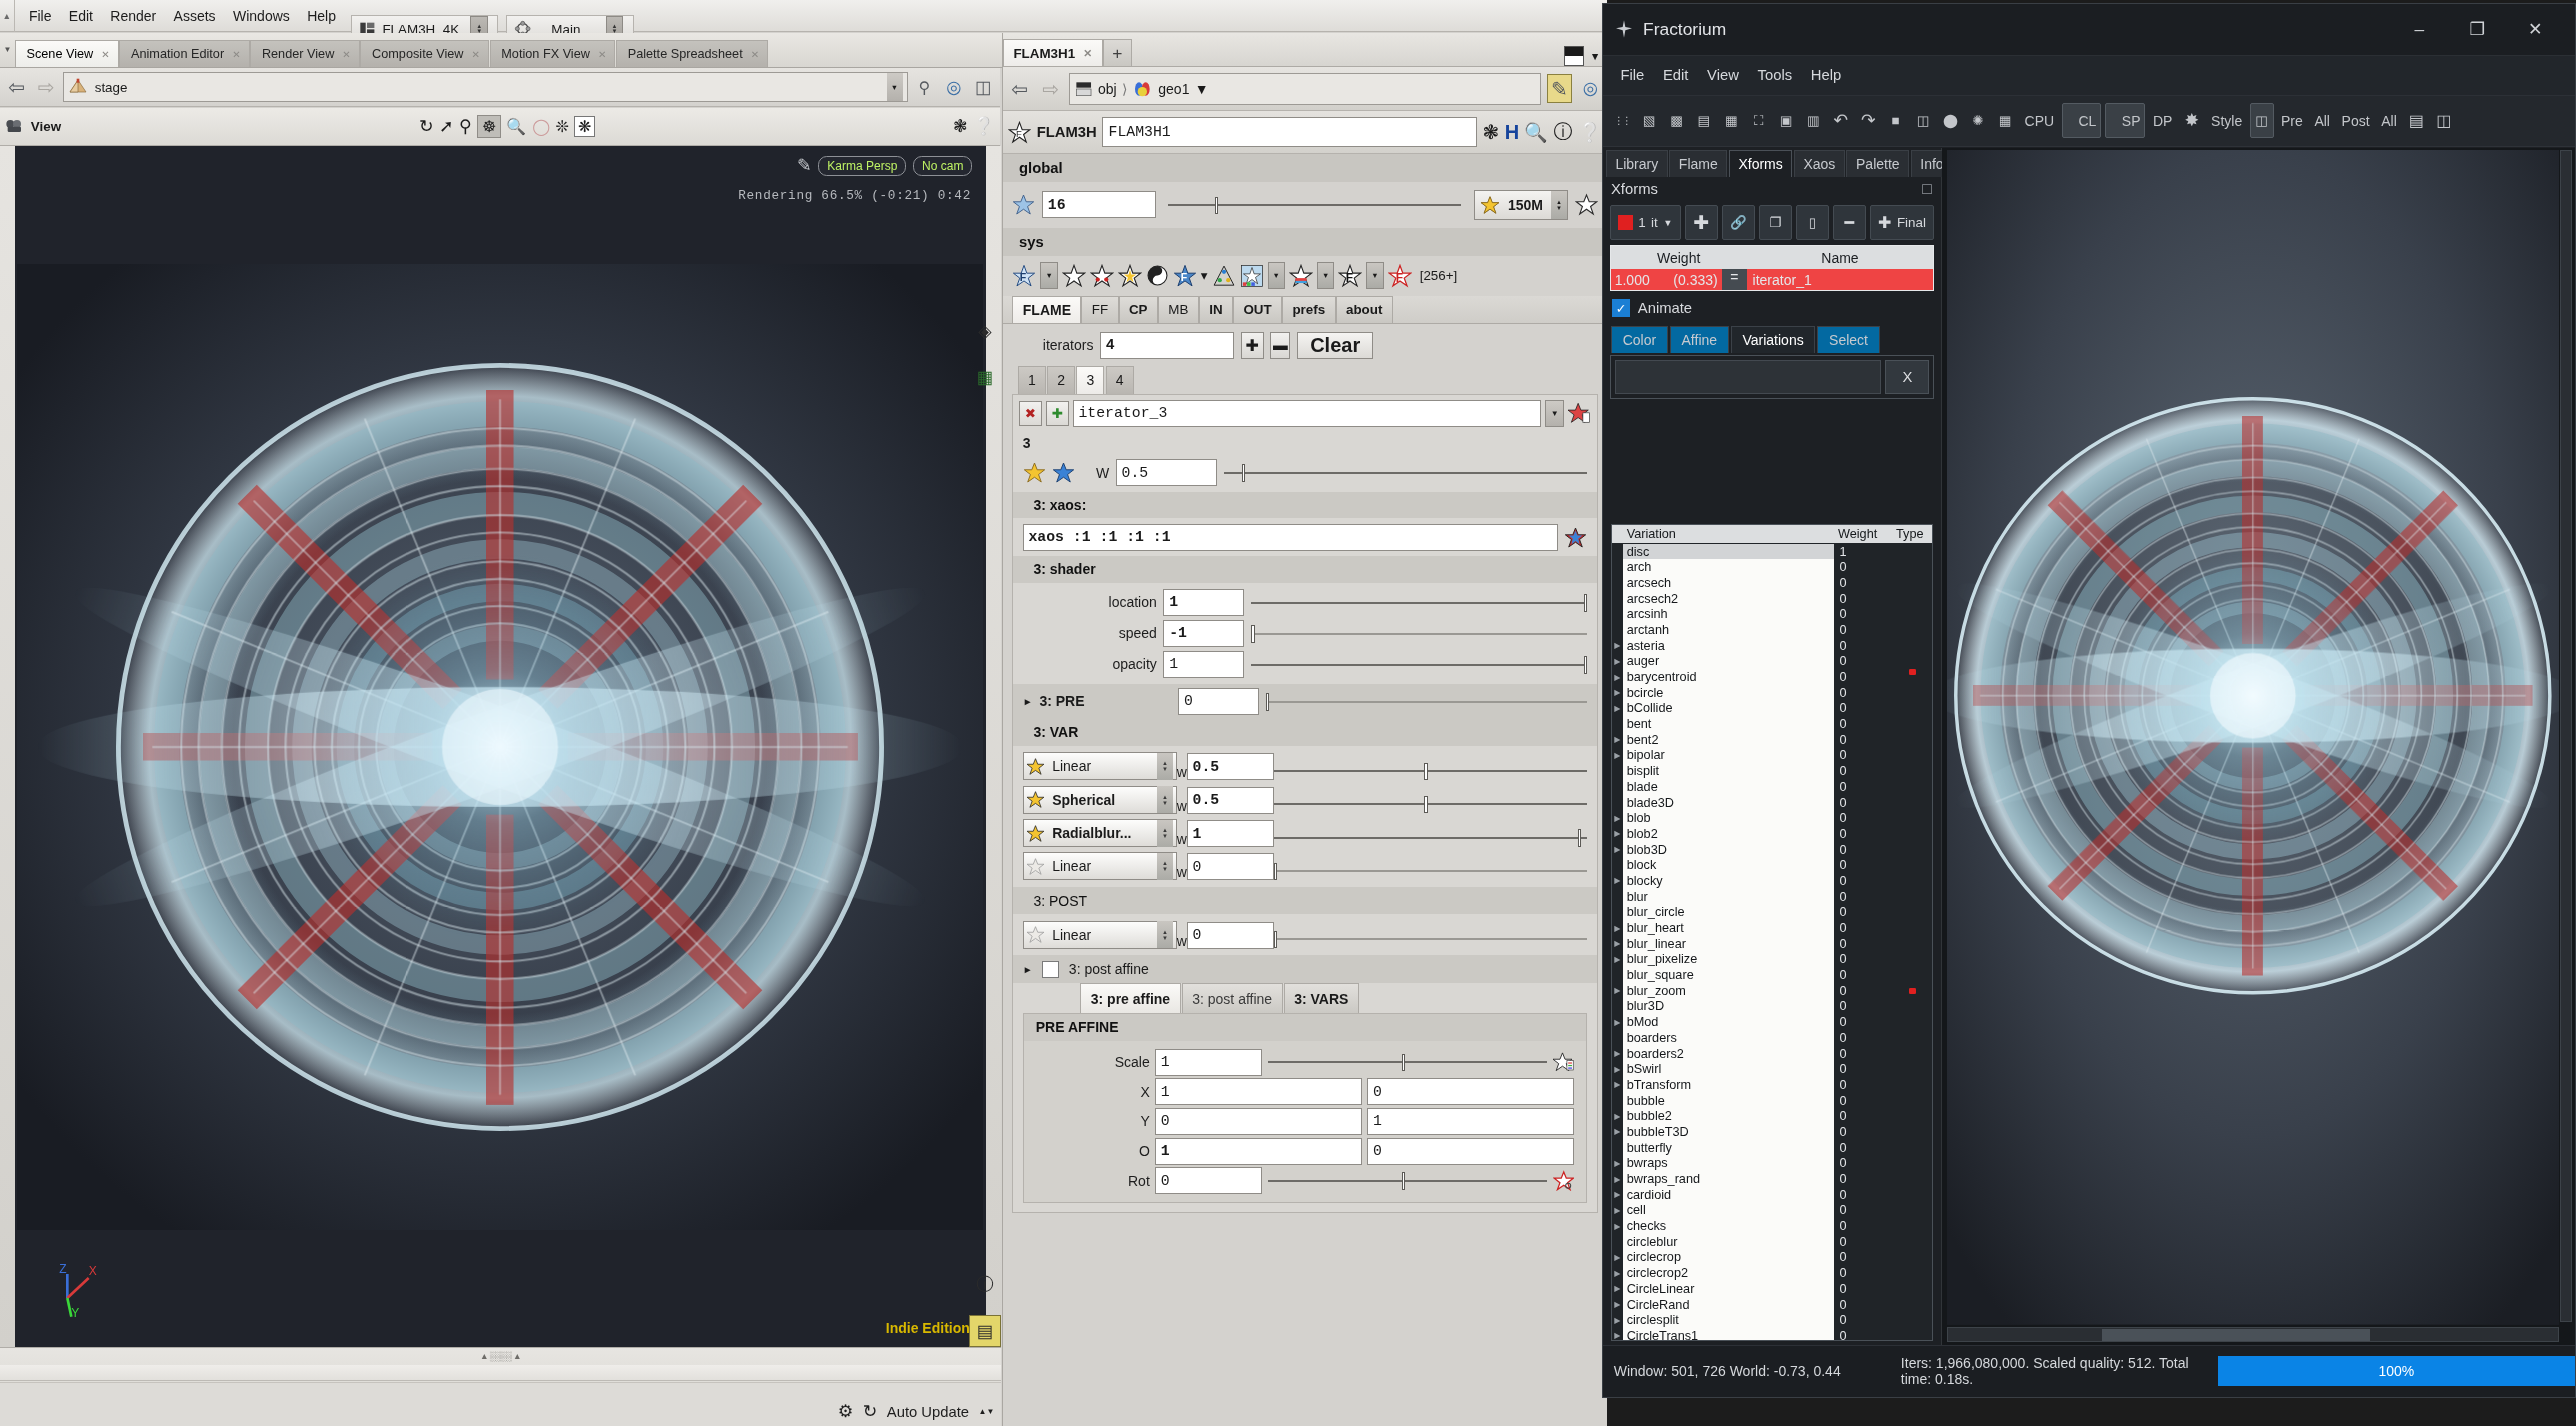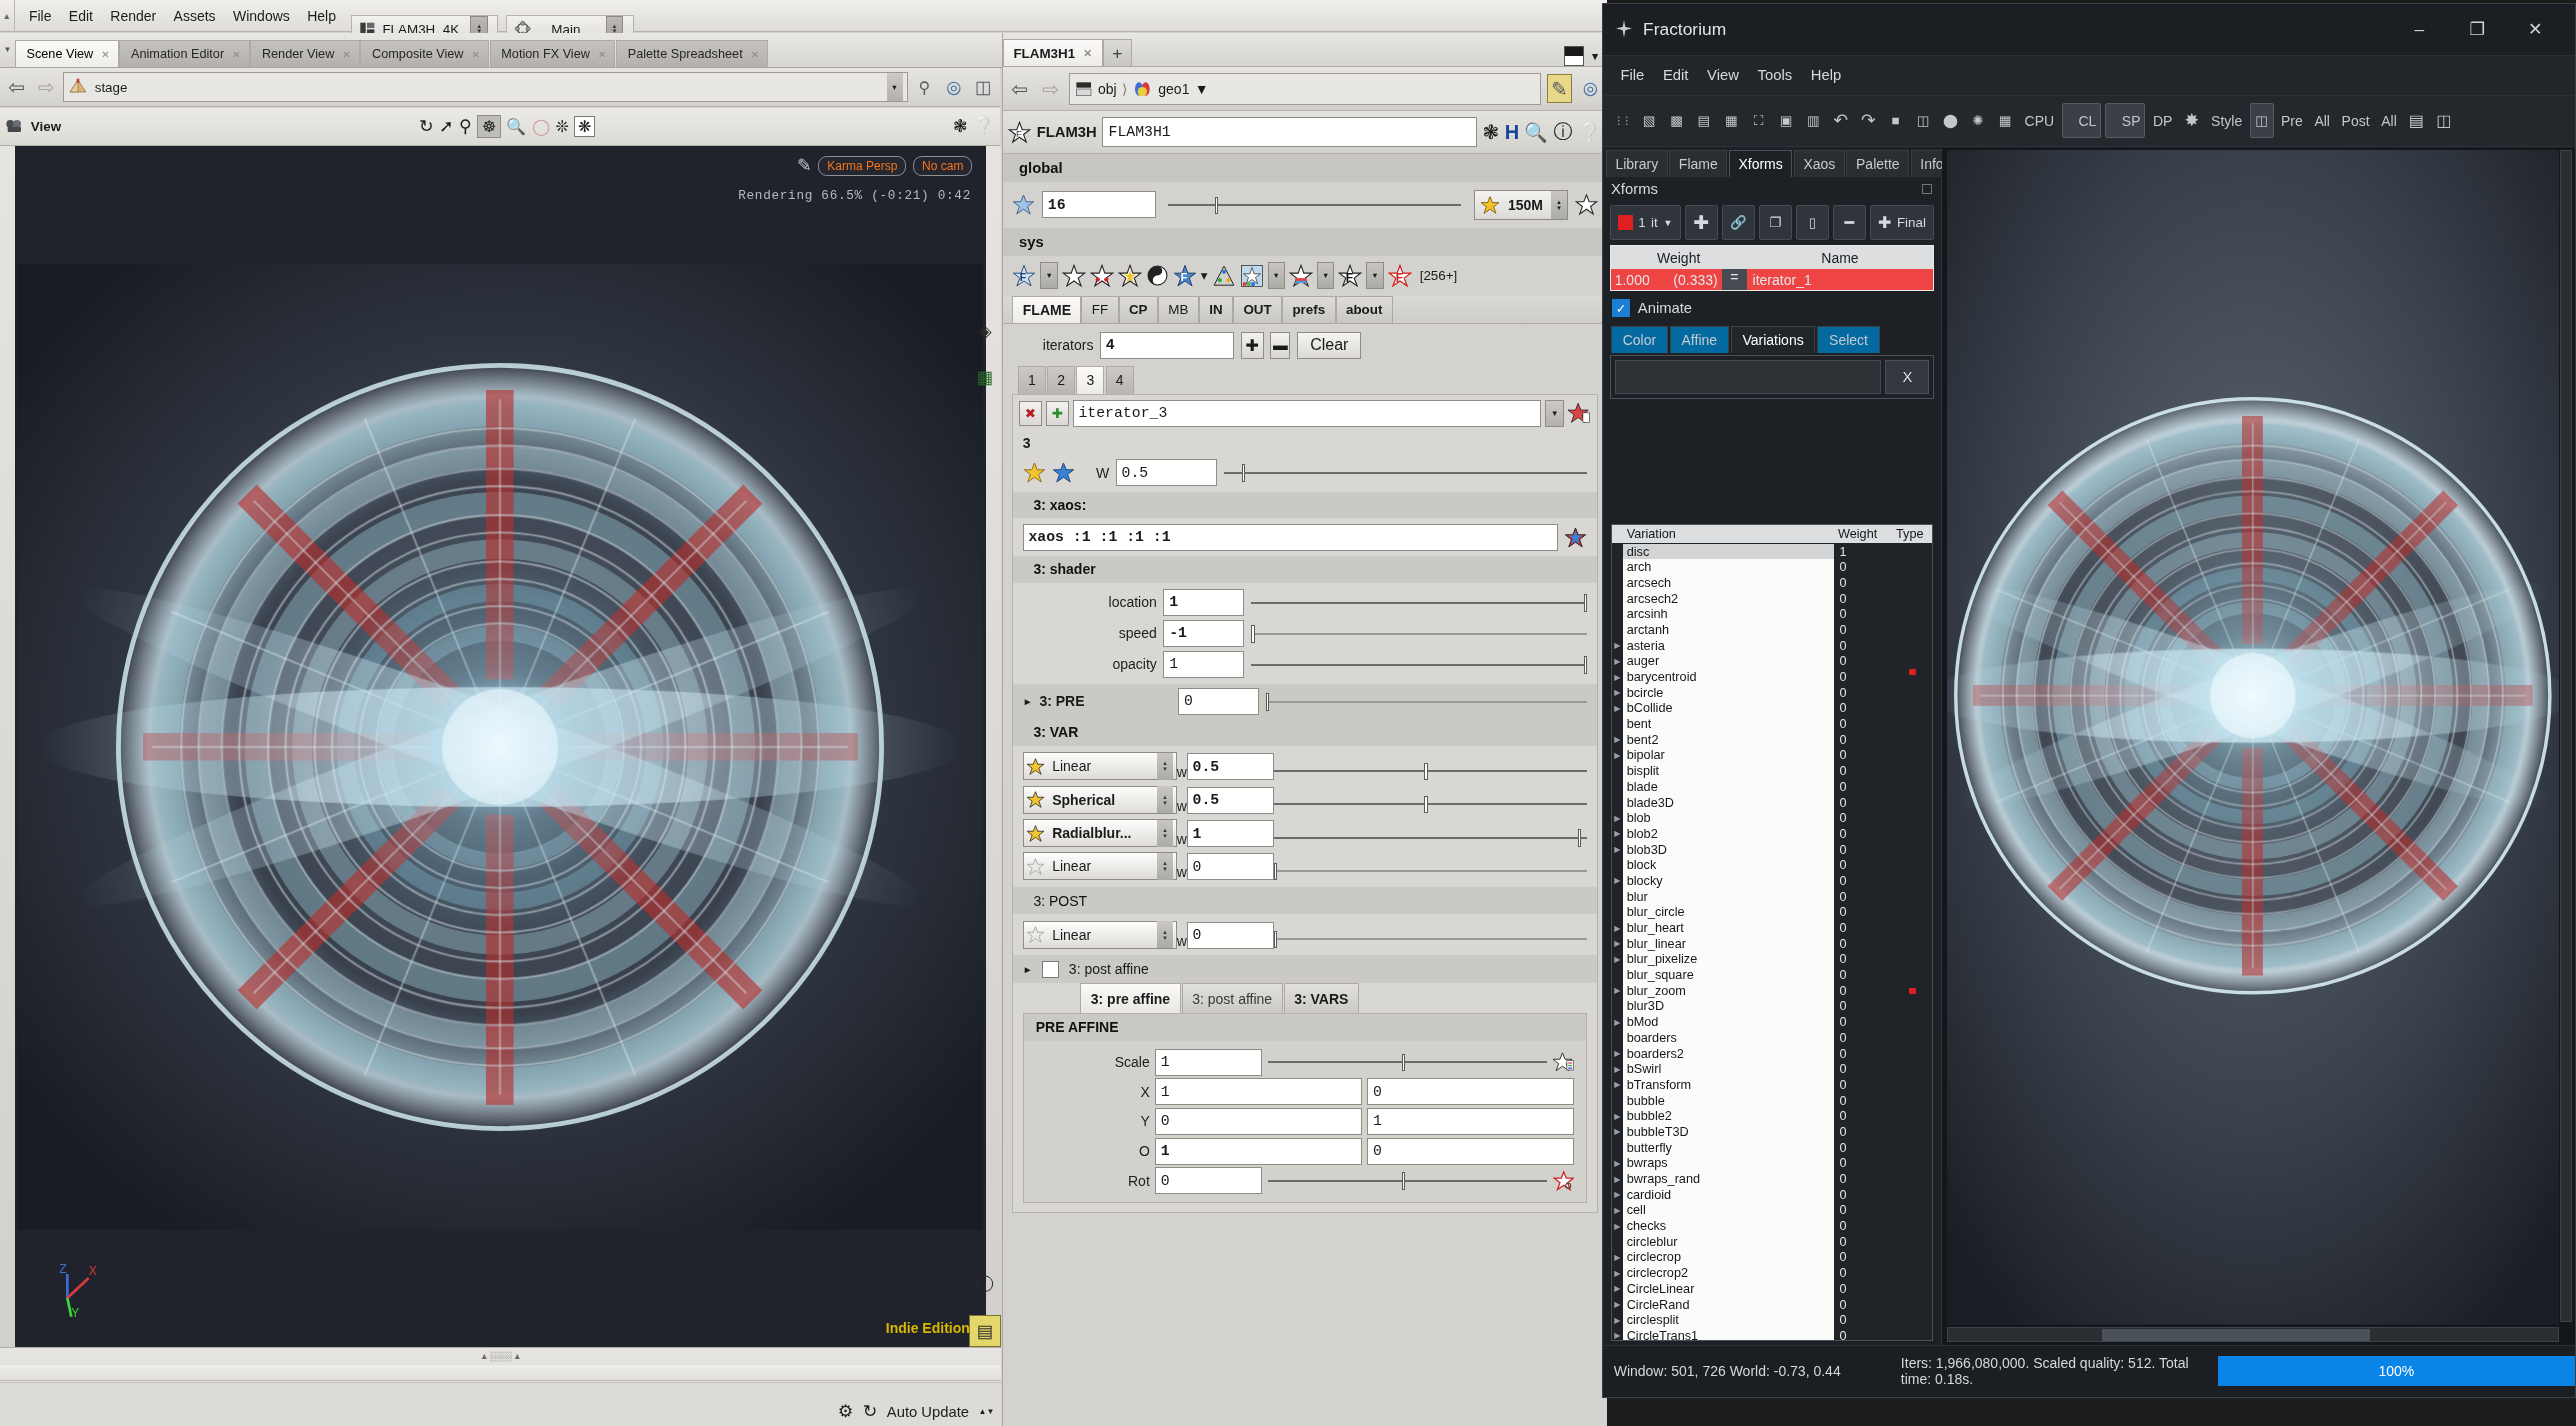--- a/index.html
+++ b/index.html
@@ -54,21 +54,21 @@
                 background:#20232b; overflow:hidden; }
   .h-vp-left { position:absolute; left:0; top:146px; width:14.8px; height:1201px;
                background:linear-gradient(#e6e4e0,#d2d0cb); }
   .h-vp-right { position:absolute; left:986px; top:146px; width:14.8px; height:1201px;
                 background:linear-gradient(#e6e4e0,#d2d0cb); }
 
   .fractal { position:absolute; left:50%; top:50%; transform:translate(-50%,-50%);
              width:966px; height:966px; }
 
   .hud { position:absolute; right:13.4px; top:9.4px; display:flex; align-items:center; gap:6.7px; }
-  .pill { border:0.7px solid #8d9096; border-radius:8.7px; padding:2px 8px; color:#f97316;
+  .pill { border:0.7px solid #8d9096; border-radius:8.7px; padding:2px 8px; color:#bef264;
           font-size:12px; background:rgba(40,44,52,.55); }
   .rendertxt { position:absolute; right:14.8px; top:42px; color:#b6b9be; font-size:12.7px;
                font-family:"Liberation Mono", monospace; letter-spacing:0.7px; }
   .indie { position:absolute; right:16px; bottom:10.7px; color:#d8b800; font-size:14px; font-weight:bold;}
   .h-toolcol { position:absolute; left:0; top:154px; width:44px; bottom:79px;
                background:linear-gradient(#eeecE8,#d9d7d2); border-right:0.7px solid #b0ada8;
                display:flex; flex-direction:column; align-items:center; gap:10.7px; padding-top:6.7px; }
   .toolbtn { width:32px; height:32px; display:flex; align-items:center; justify-content:center;
              font-size:17.4px; color:#2b2b2b; }
 
@@ -701,21 +701,21 @@
       <div class="p-tab" style="background:linear-gradient(#dedcd8,#c9c7c2);">about</div>
     </div>
 
     <div class="row" style="padding:8px 9.4px 2.7px 9.4px;">
       <span class="lbl" style="width:81px;">iterators</span>
       <div class="tfield" style="width:134px;font-weight:bold;">
         <span>4</span>
       </div>
       <span style="width:23px;height:27px;background:linear-gradient(#f2f1ef,#d9d7d3);border:0.7px solid #8f8c87;display:flex;align-items:center;justify-content:center;font-size:16px;">✚</span>
       <span style="width:20px;height:27px;background:linear-gradient(#f2f1ef,#d9d7d3);border:0.7px solid #8f8c87;display:flex;align-items:center;justify-content:center;font-size:14.8px;">▬</span>
-      <span style="height:27px;padding:0 12px;background:linear-gradient(#f5f4f2,#dcdad6);border:0.7px solid #8f8c87;display:flex;align-items:center;font-size:16px;">Clear</span>
+      <span style="height:27px;padding:0 12px;background:linear-gradient(#f5f4f2,#dcdad6);border:0.7px solid #8f8c87;display:flex;align-items:center;font-size:20px;font-weight:bold;">Clear</span>
     </div>
 
     <div class="itertabs">
       <div class="itab">1</div>
       <div class="itab">2</div>
       <div class="itab active">3</div>
       <div class="itab">4</div>
     </div>
 
     <div style="margin:0 9.4px; border:0.7px solid #b5b2ad; background:#d9d7d3;">

